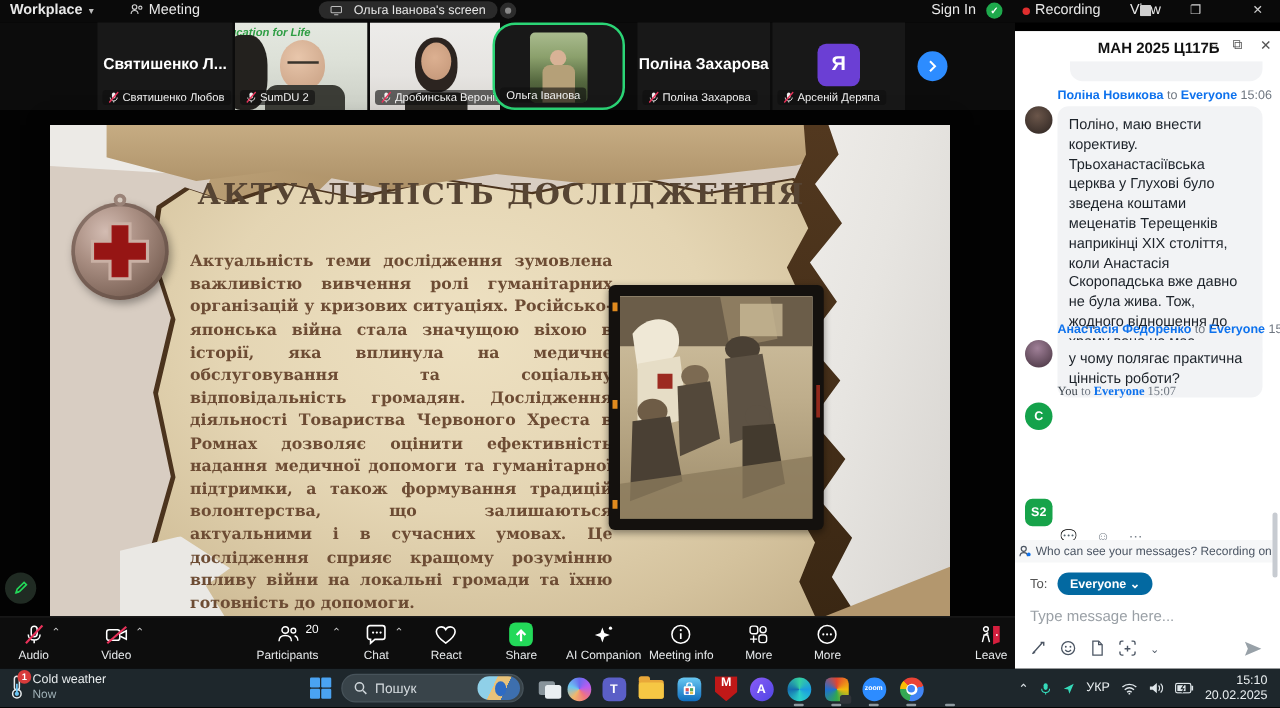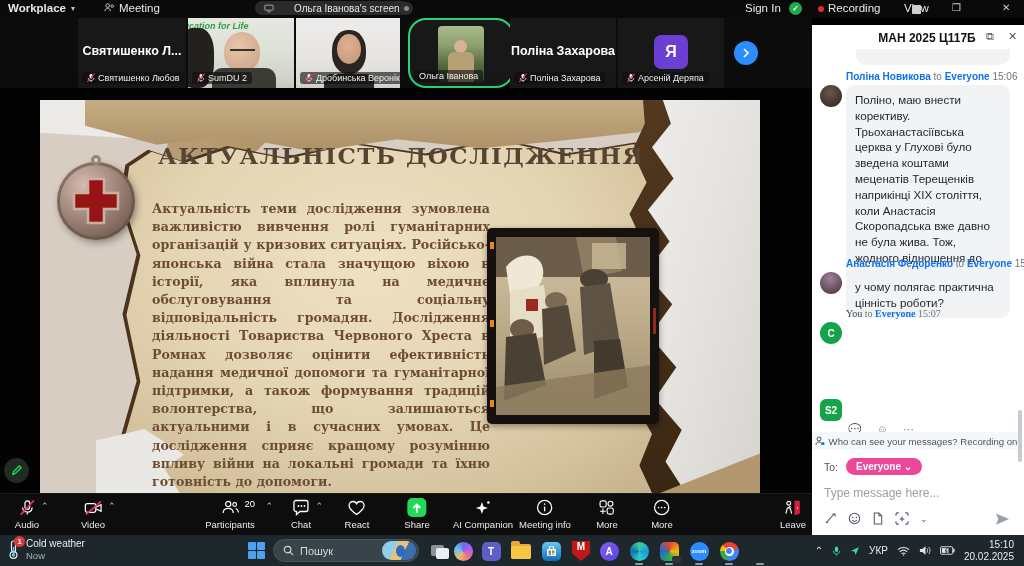--- a/index.html
+++ b/index.html
@@ -5,21 +5,21 @@
   html,body{margin:0;padding:0;background:#000;}
   #app{position:relative;width:1024px;height:566px;background:#000;overflow:hidden;
        font-family:"Liberation Sans",sans-serif;-webkit-font-smoothing:antialiased;}
   .abs{position:absolute;}
 
   
   .topbar{left:0;top:0;width:1024px;height:18px;background:#0a0a0a;color:#e8e8e8;font-size:11.5px;}
   .topbar .item{position:absolute;top:2px;white-space:nowrap;}
   .tb-chevdn{font-size:8px;color:#bdbdbd;}
   .screen-pill{position:absolute;left:255px;top:1px;height:14px;background:#2a2a2a;border-radius:8px;
-      display:flex;align-items:center;gap:20px;padding:0 9px;font-size:10px;color:#e6e6e6;}
+      display:flex;align-items:center;gap:9px;padding:0 9px;font-size:10px;color:#e6e6e6;}
   .cam-dot{position:absolute;left:400px;top:2px;width:13px;height:13px;border-radius:50%;background:#2c2c2c;
       display:flex;align-items:center;justify-content:center;}
   .cam-dot i{width:5px;height:5px;border-radius:50%;background:#8a8a8a;}
   .check-badge{position:absolute;left:789px;top:2px;width:13px;height:13px;border-radius:50%;background:#1ea94c;
       color:#fff;font-size:8px;line-height:13px;text-align:center;font-weight:bold;}
   .rec-dot{position:absolute;left:818px;top:6px;width:6px;height:6px;border-radius:50%;background:#e02e2e;}
   .win-ctl{position:absolute;top:2px;color:#cfcfcf;font-size:10px;}
 
   
   .strip{left:0;top:18px;width:812px;height:70px;background:#0c0c0c;}
@@ -129,21 +129,21 @@
   .meta{font-size:10px;color:#6e7680;white-space:nowrap;}
   .meta .sndr,.meta .evry{color:#0e72ed;font-weight:bold;}
   .av{position:absolute;width:22px;height:22px;border-radius:50%;left:8px;}
   .av.sq{border-radius:6px;}
   .av-txt{color:#fff;font-weight:bold;font-size:10px;display:flex;align-items:center;justify-content:center;width:100%;height:100%;}
   .msg-col{position:absolute;left:34px;width:164px;}
   .actions{position:absolute;left:36px;top:398px;color:#7a828c;font-size:11px;letter-spacing:6px;}
   .notice{position:absolute;left:0;right:4px;top:407px;height:18px;background:#f6f7f8;
       font-size:9.6px;color:#4b5563;display:flex;align-items:center;justify-content:center;gap:4px;}
   .to-row{position:absolute;left:12px;top:433px;display:flex;align-items:center;gap:8px;font-size:10.5px;color:#555;}
-  .evry-pill{background:#ec4899;color:#fff;border-radius:11px;padding:3px 10px;font-size:10px;font-weight:bold;}
+  .evry-pill{background:#0369a1;color:#fff;border-radius:11px;padding:3px 10px;font-size:10px;font-weight:bold;}
   .compose{position:absolute;left:12px;top:461px;font-size:12px;color:#9aa0a6;}
   .c-icons{position:absolute;left:12px;top:487px;display:flex;gap:11px;color:#4b5563;font-size:12px;align-items:center;}
   .send{position:absolute;right:14px;top:487px;color:#98a1a8;}
   .chat-scroll{position:absolute;right:2px;top:385px;width:4px;height:52px;border-radius:2px;background:#c7cbd1;}
   .part-bubble{position:absolute;left:44px;top:24px;width:154px;height:16px;background:#f2f3f5;
       border-radius:0 0 10px 10px;}
 
   
   .taskbar{left:0;top:535px;width:1024px;height:31px;background:#1e272c;}
   .weather{position:absolute;left:6px;top:3px;display:flex;align-items:center;gap:5px;}
@@ -265,21 +265,21 @@
       <div class="nm">
         <svg class="mic-off-sm" viewBox="0 0 10 12">
             <rect x="3.2" y="1" width="3.6" height="6" rx="1.8" fill="#efefef"></rect>
             <path d="M1.5 6c0 2 1.6 3.4 3.5 3.4S8.5 8 8.5 6M5 9.4V11" stroke="#efefef" stroke-width=".9" fill="none"></path>
             <path d="M.5 11L9.5.5" stroke="#e8325a" stroke-width="1.4"></path>
           </svg>
         <span>Дробинська Вероніка</span>
       </div>
     </div>
 
-    <div class="tile tile-active" style="left:408px;width:106px;border-radius:18px;">
+    <div class="tile tile-active" style="left:394px;width:106px;border-radius:18px;">
       <div class="avatar-photo">
           <i class="ph-head"></i>
           <i class="ph-body"></i>
         </div>
       <div class="nm">
           <span>Ольга Іванова</span>
         </div>
     </div>
 
     <div class="tile" style="left:510px;width:106px;">

